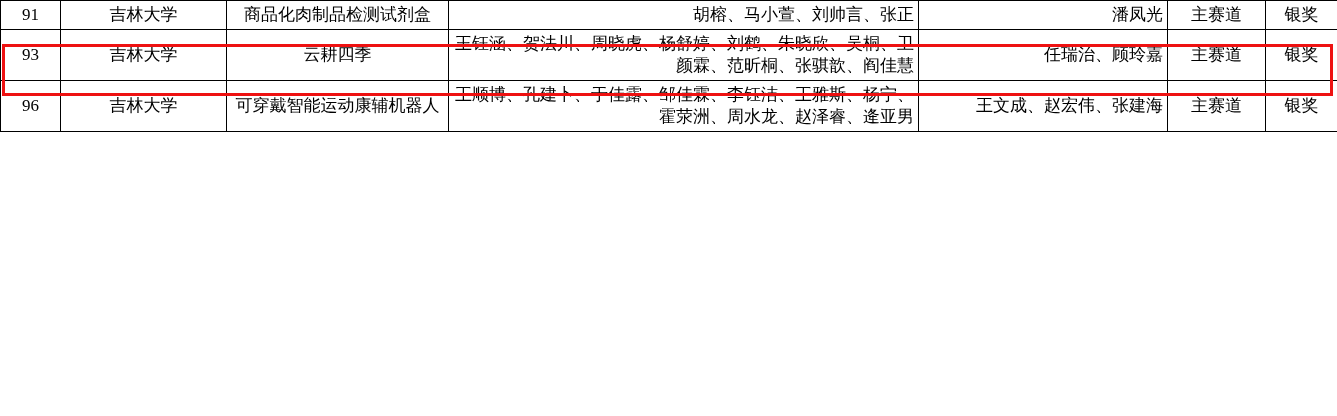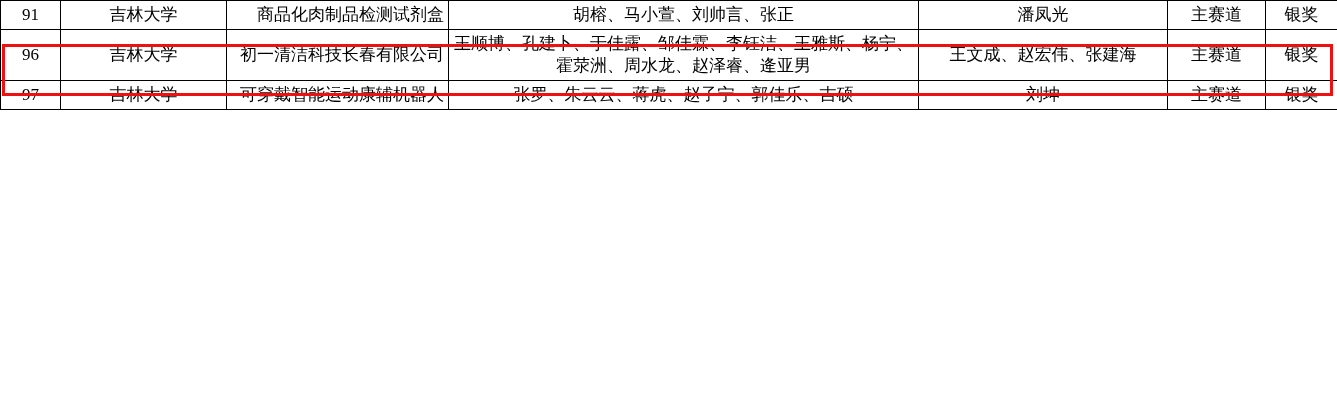--- a/index.html
+++ b/index.html
@@ -39,25 +39,25 @@
   col.c-project { width: 222px; }
   col.c-members { width: 470px; }
   col.c-advisor { width: 249px; }
   col.c-track   { width: 98px; }
   col.c-award   { width: 72px; }
 
   td.no, td.school, td.project, td.track, td.award {
     text-align: center;
   }
   td.members, td.advisor {
-    text-align: center;
+    text-align: right;
     padding-left: 6px;
   }
   td.project {
-    text-align: right;
+    text-align: center;
     font-family: Liberation Serif, serif;
   }
   .row-highlight td {
     border-top: 1px solid #000;
     border-bottom: 1px solid #000;
   }
   
   .red-box {
     position: absolute;
     left: 2px;
@@ -87,33 +87,33 @@
       <tr>
         <td class="no">91</td>
         <td class="school">吉林大学</td>
         <td class="project">商品化肉制品检测试剂盒</td>
         <td class="members">胡榕、马小萱、刘帅言、张正</td>
         <td class="advisor">潘凤光</td>
         <td class="track">主赛道</td>
         <td class="award">银奖</td>
       </tr>
       <tr>
-        <td class="no">96</td>
+        <td class="no">93</td>
         <td class="school">吉林大学</td>
-        <td class="project">初一清洁科技长春有限公司</td>
-        <td class="members">王顺博、孔建卜、于佳露、邹佳霖、李钰洁、王雅斯、杨宁、霍荥洲、周水龙、赵泽睿、逄亚男</td>
-        <td class="advisor">王文成、赵宏伟、张建海</td>
+        <td class="project">云耕四季</td>
+        <td class="members">王钰涵、贺法川、周晓虎、杨舒婷、刘鹤、朱晓欣、吴桐、卫颜霖、范昕桐、张骐歆、阎佳慧</td>
+        <td class="advisor">任瑞治、顾玲嘉</td>
         <td class="track">主赛道</td>
         <td class="award">银奖</td>
       </tr>
       <tr>
-        <td class="no">97</td>
+        <td class="no">96</td>
         <td class="school">吉林大学</td>
         <td class="project">可穿戴智能运动康辅机器人</td>
-        <td class="members">张罗、朱云云、蒋虎、赵子宁、郭佳乐、吉硕</td>
-        <td class="advisor">刘坤</td>
+        <td class="members">王顺博、孔建卜、于佳露、邹佳霖、李钰洁、王雅斯、杨宁、霍荥洲、周水龙、赵泽睿、逄亚男</td>
+        <td class="advisor">王文成、赵宏伟、张建海</td>
         <td class="track">主赛道</td>
         <td class="award">银奖</td>
       </tr>
     </tbody>
   </table>
   <div class="red-box" style="border-color: rgb(238, 17, 17);"></div>
 </div>
 
 </body></html>

